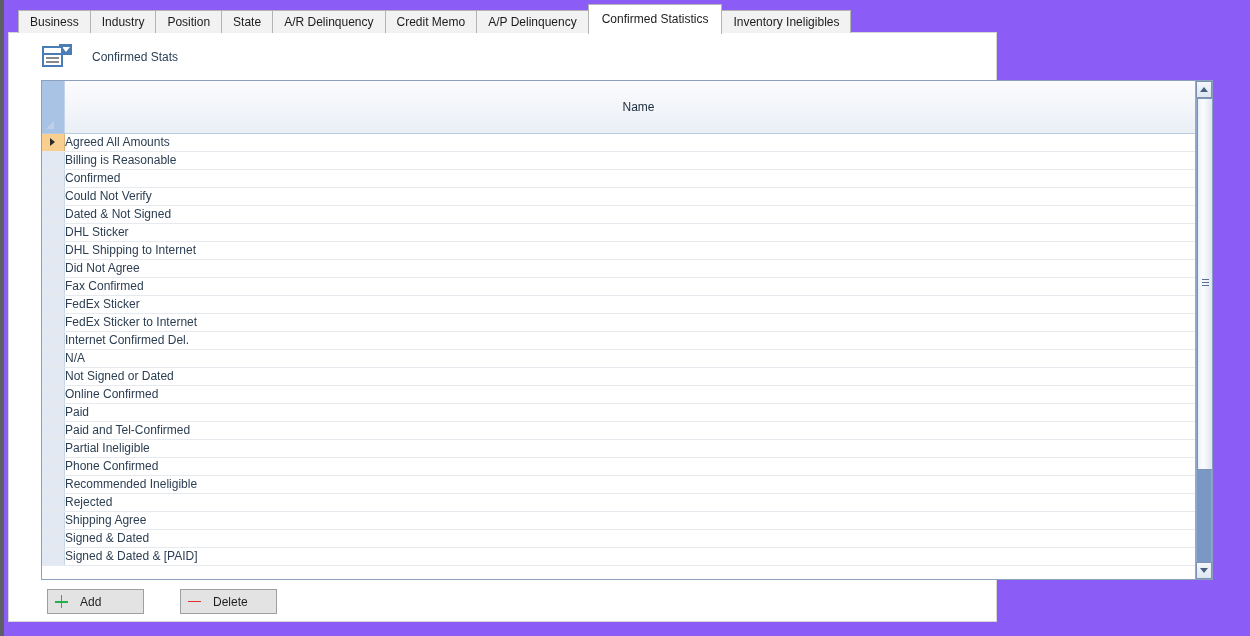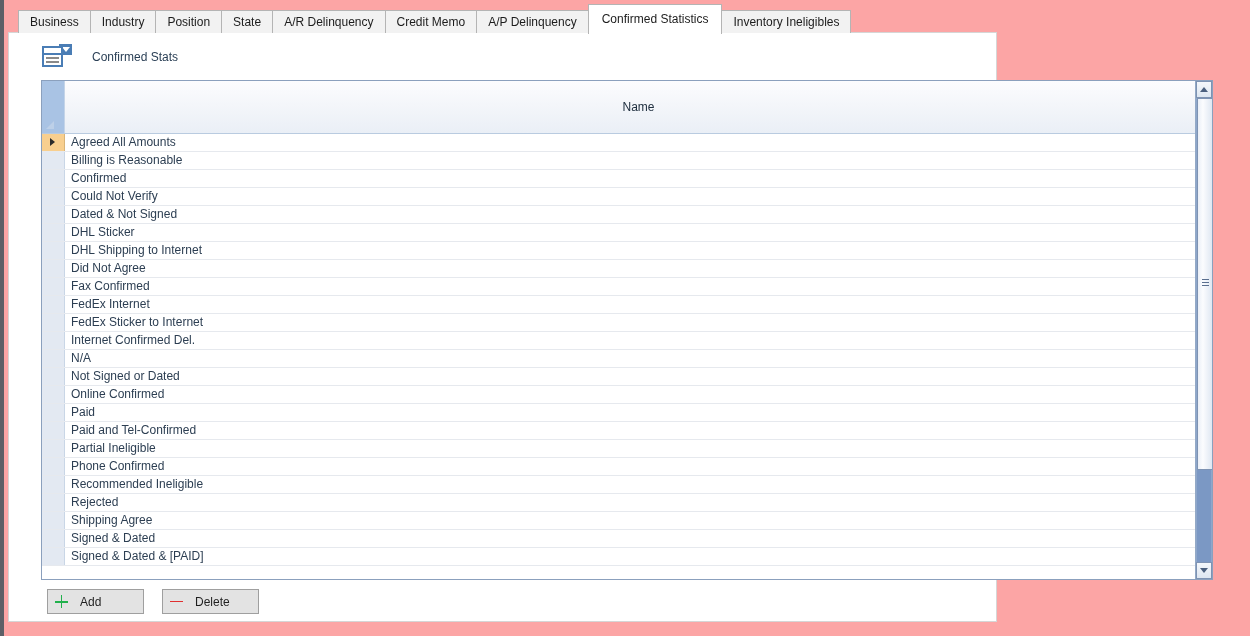--- a/index.html
+++ b/index.html
@@ -16,21 +16,21 @@
     overflow: hidden;
     position: relative;
   }
 
   
   #app-root {
     position: absolute;
     left: 0; top: 0;
     width: 1250px;
     height: 636px;
-    background: #fca5a5;
+    background: #8b5cf6;
     box-sizing: border-box;
   }
   #left-edge {
     position: absolute;
     left: 0; top: 0;
     width: 4px; height: 636px;
     background: #5d5f66;
   }
 
   
@@ -175,21 +175,20 @@
     position: absolute;
     left: 8px;
     top: 4px;
     width: 0; height: 0;
     border-top: 4px solid transparent;
     border-bottom: 4px solid transparent;
     border-left: 5px solid #2b2b2b;
   }
   .row-name {
     flex: 1 1 auto;
-    padding-left: 6px;
     line-height: 17px;
     font-size: 12px;
     color: #2c3e52;
     white-space: nowrap;
     overflow: hidden;
     box-sizing: border-box;
   }
 
   
   #vscroll {
@@ -276,21 +275,21 @@
     height: 25px;
     background: #e3e3e3;
     border: 1px solid #9f9f9f;
     display: flex;
     align-items: center;
     box-sizing: border-box;
     font-size: 12px;
     color: #1f1f1f;
     cursor: default;
   }
-  #add-button { width: 97px; margin-right: 18px; }
+  #add-button { width: 97px; margin-right: 36px; }
   #delete-button { width: 97px; }
   .btn-icon {
     width: 26px;
     flex: none;
     display: flex;
     align-items: center;
     justify-content: center;
     position: relative;
     height: 100%;
   }
@@ -427,21 +426,21 @@
           <div class="grid-row">
             <div class="row-selector"></div>
             <div class="row-name">Did Not Agree</div>
           </div>
           <div class="grid-row">
             <div class="row-selector"></div>
             <div class="row-name">Fax Confirmed</div>
           </div>
           <div class="grid-row">
             <div class="row-selector"></div>
-            <div class="row-name">FedEx Internet</div>
+            <div class="row-name">FedEx Sticker</div>
           </div>
           <div class="grid-row">
             <div class="row-selector"></div>
             <div class="row-name">FedEx Sticker to Internet</div>
           </div>
           <div class="grid-row">
             <div class="row-selector"></div>
             <div class="row-name">Internet Confirmed Del.</div>
           </div>
           <div class="grid-row">

